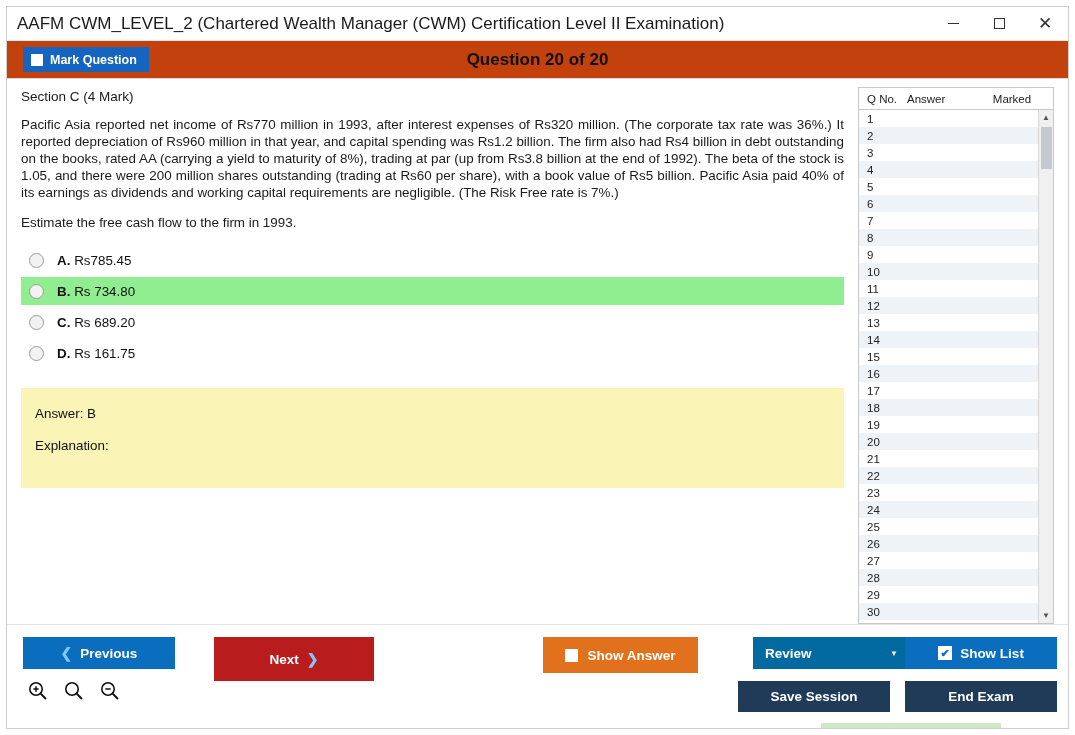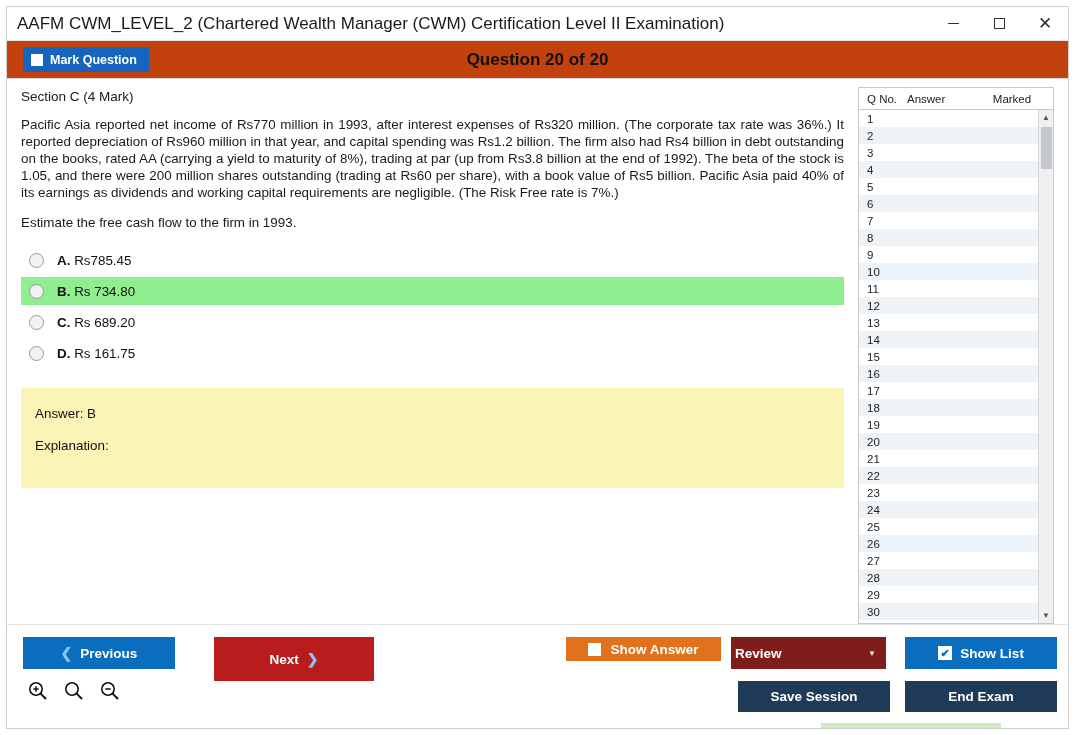--- a/index.html
+++ b/index.html
@@ -242,33 +242,33 @@
     background: #0b6dbd;
   }
   .btn-next {
     position: absolute; left: 186px; top: 12px;
     width: 160px; height: 44px;
     background: #b91c1c;
     margin-left: 21px;
   }
   .chev { font-size: 14px; color: #7ec8ff; font-weight: bold; }
   .btn-showanswer {
-    position: absolute; left: 559px; top: 12px;
-    width: 155px; height: 24px;
+    position: absolute; left: 536px; top: 12px;
+    width: 155px; height: 36px;
     background: #e2711d;
     gap: 9px;
     align-items: center;
   }
   .sq { width: 13px; height: 13px; background: #ffffff; display: inline-block; }
   .btn-review {
-    position: absolute; left: 724px; top: 12px;
+    position: absolute; left: 746px; top: 12px;
     width: 155px; height: 32px;
-    background: #7f1d1d;
+    background: #0369a1;
     justify-content: flex-start;
-    padding-left: 4px;
+    padding-left: 12px;
     position: absolute;
   }
   .review-caret {
     position: absolute;
     right: 10px;
     font-size: 8px;
     color: #ffe6cf;
   }
   .btn-showlist {
     position: absolute; left: 898px; top: 12px;

